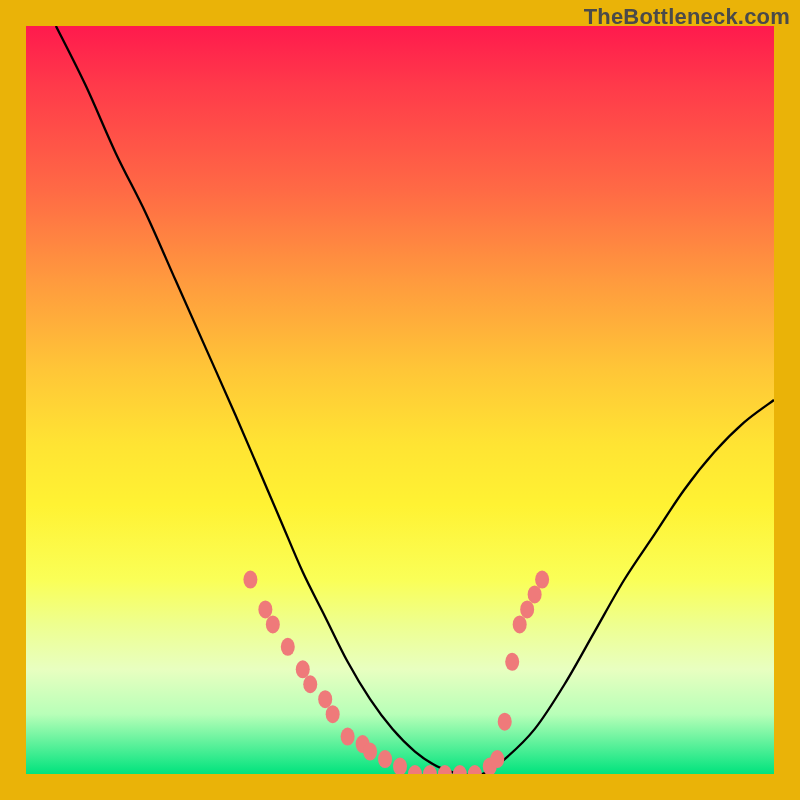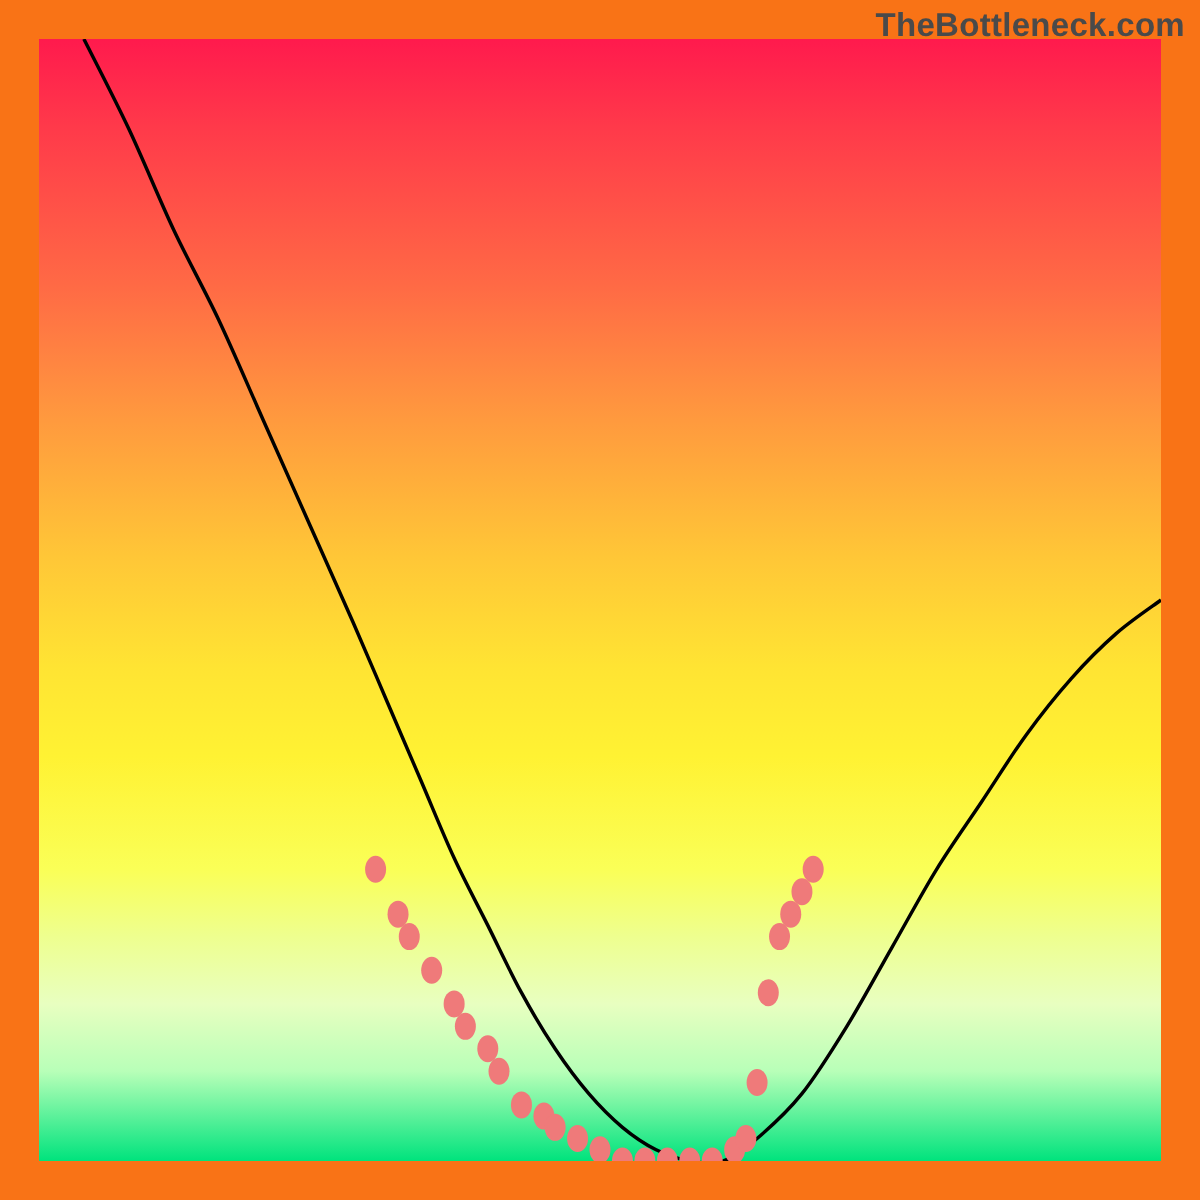--- a/index.html
+++ b/index.html
@@ -10,21 +10,21 @@
     background: #000;
     overflow: hidden;
     font-family: Arial, Helvetica, sans-serif;
   }
   .frame {
     position: absolute;
     top: 0;
     left: 0;
     width: 800px;
     height: 800px;
-    background: #f97316;
+    background: #eab308;
   }
   .plot {
     position: absolute;
     top: 26px;
     left: 26px;
     width: 748px;
     height: 748px;
     background: linear-gradient(
       to bottom,
       #ff1a4d 0%,

